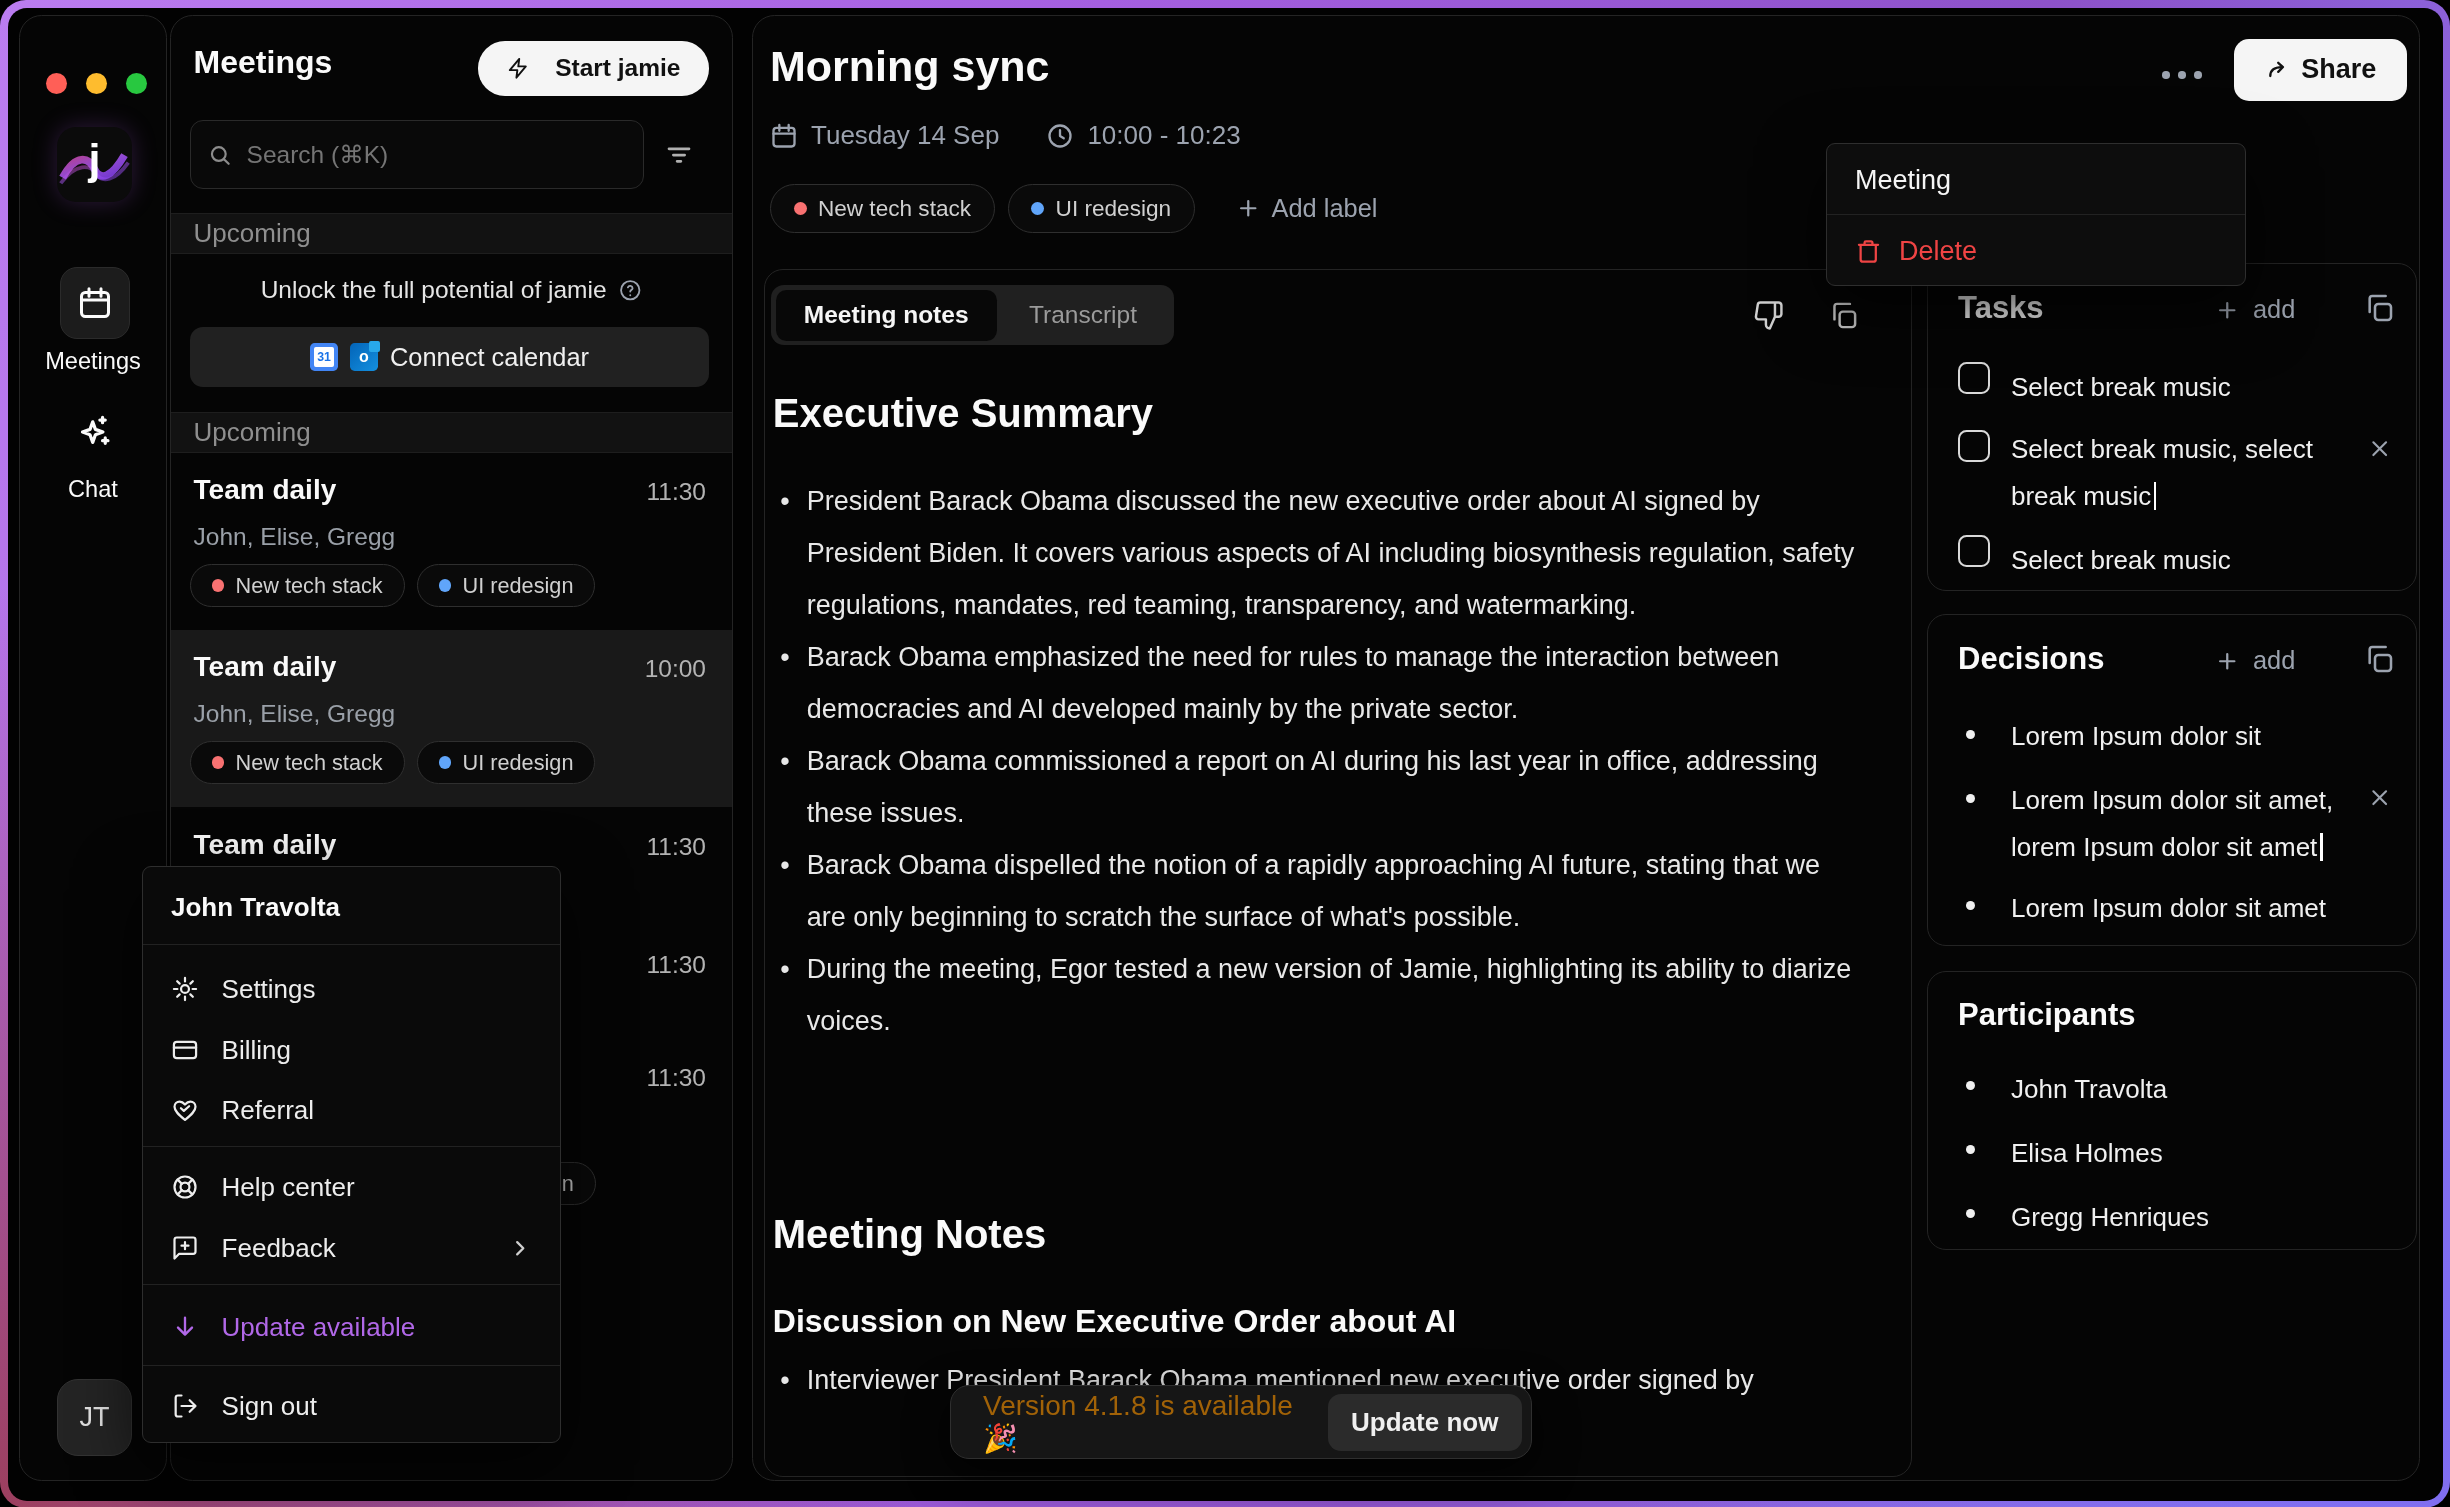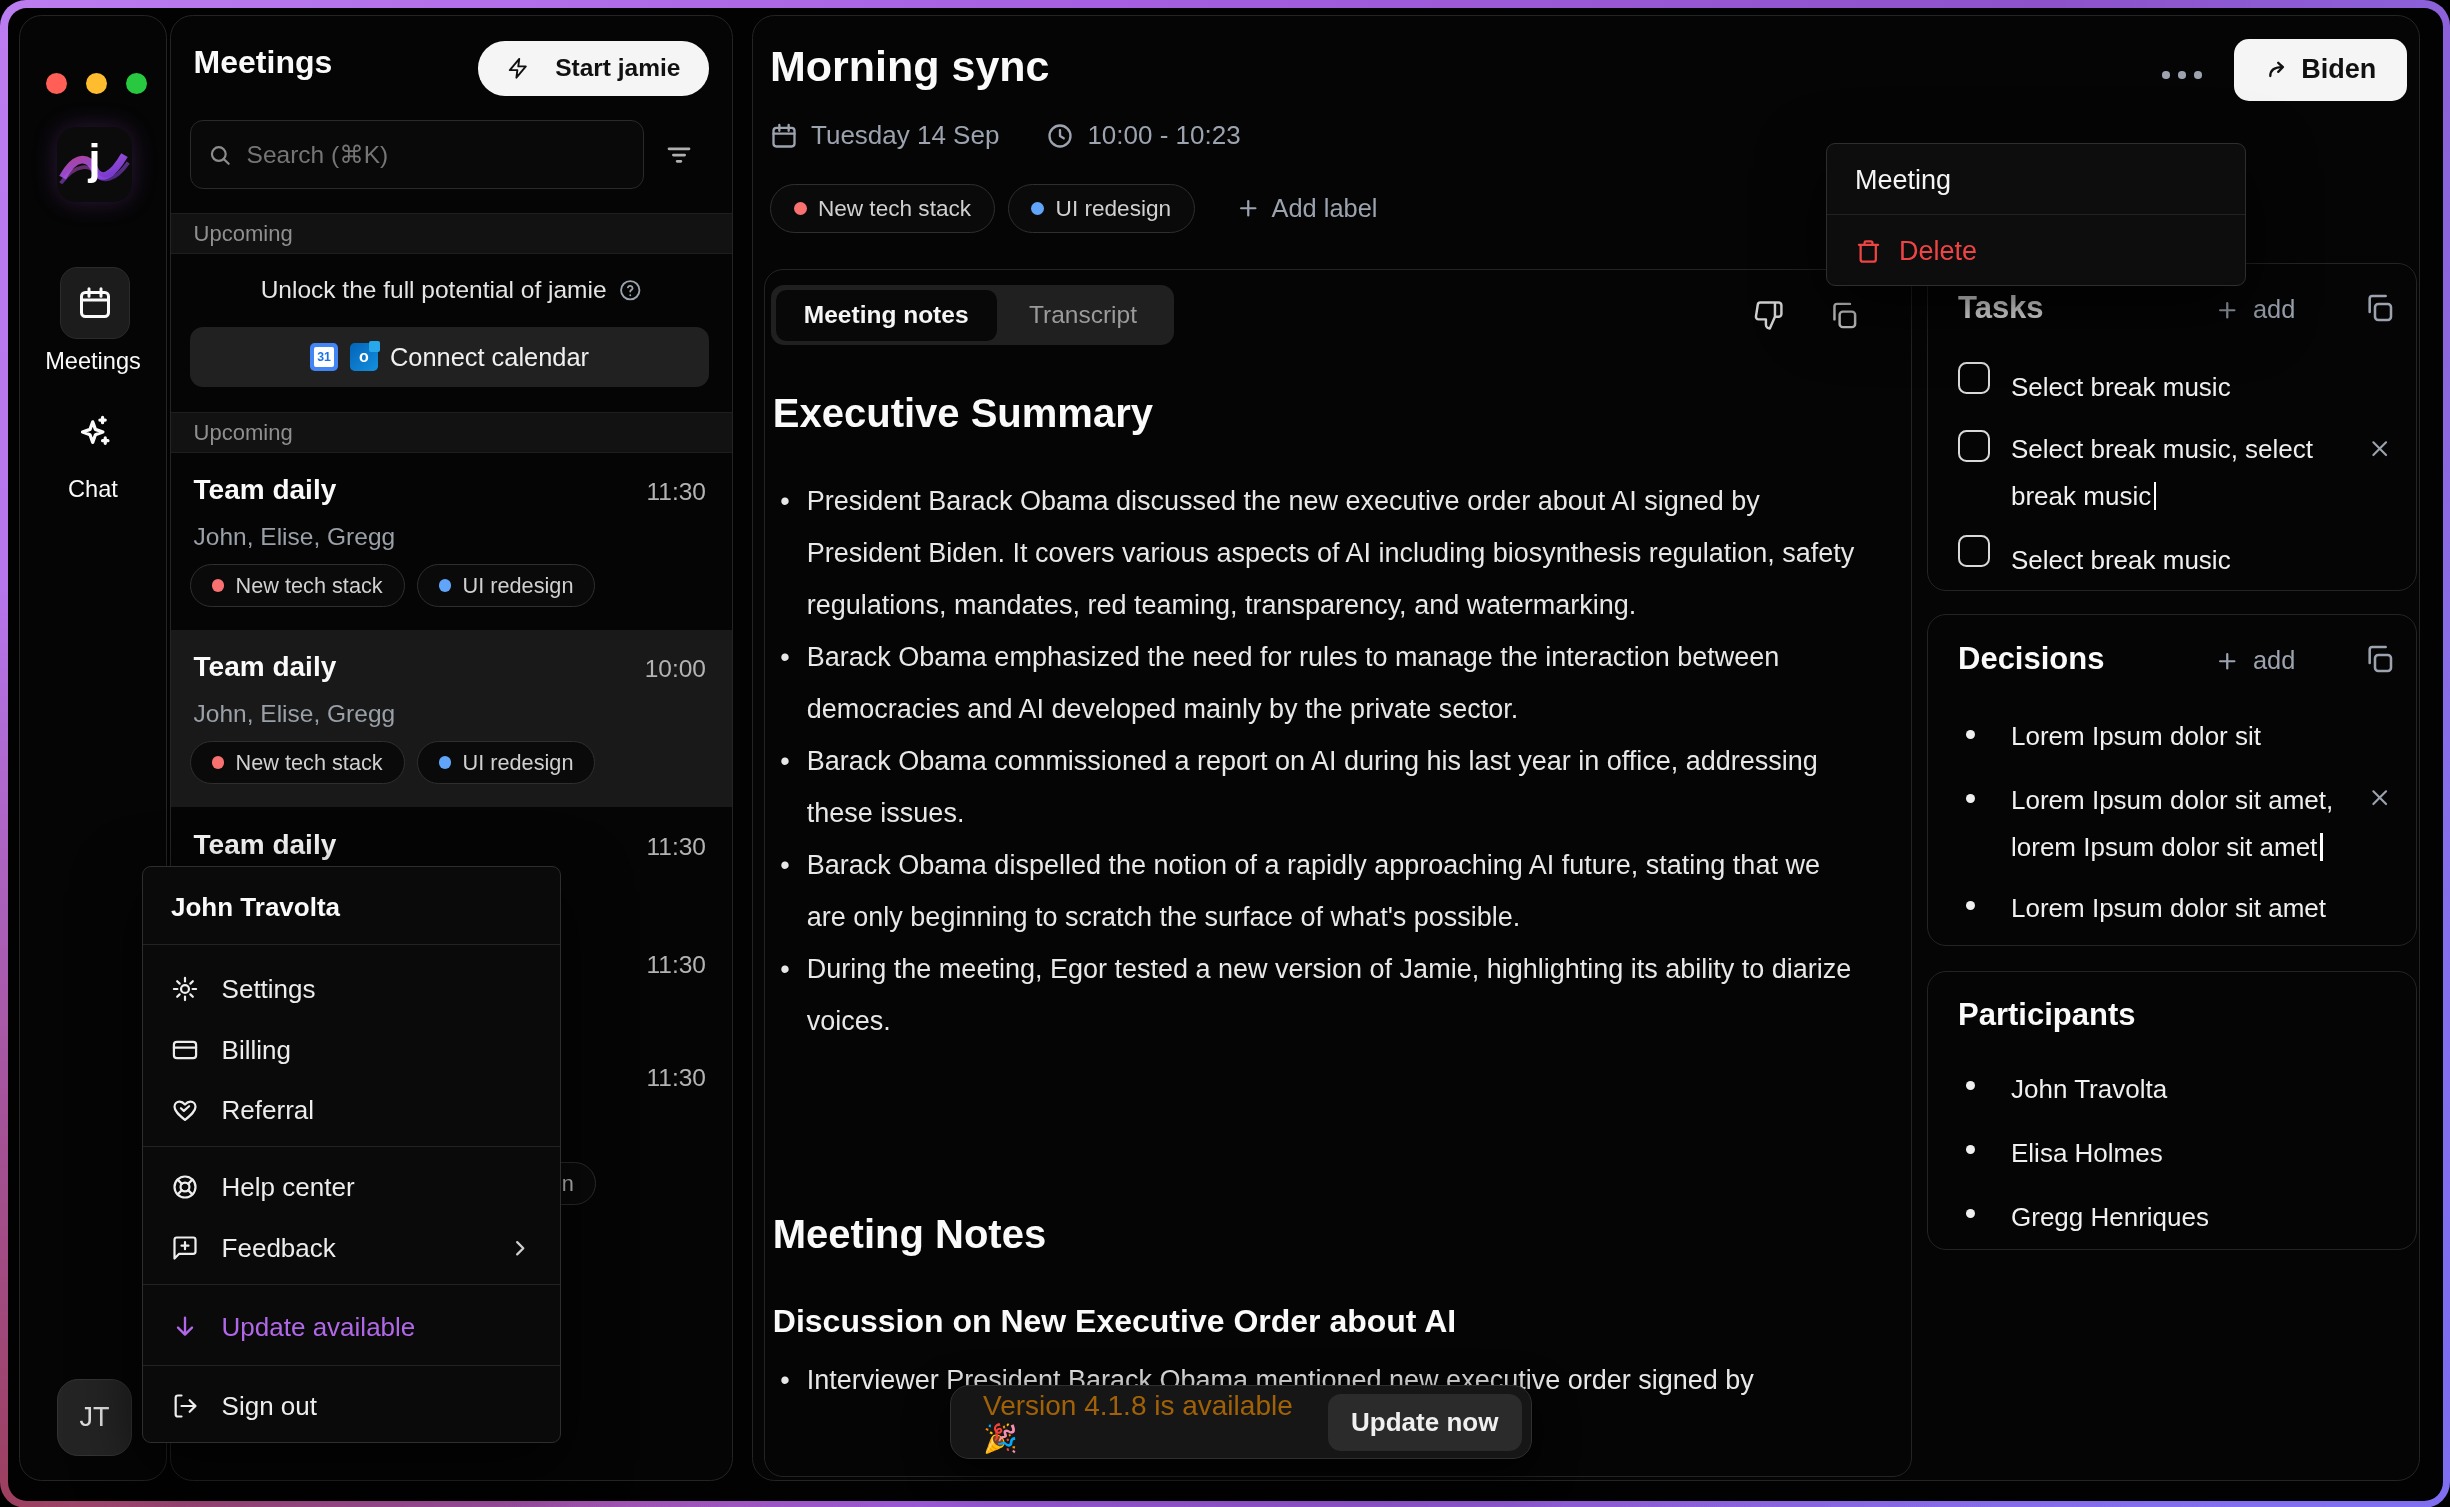--- a/index.html
+++ b/index.html
@@ -14,21 +14,21 @@
       linear-gradient(115deg,#bb7df0 0%,#a55fe0 35%,#8d52c9 65%,#8a7bf5 100%);}
   .frame-inner{position:absolute;inset:7.5px;border-radius:19px;background:#020202}
   .panel{position:absolute;background:#050505;border:1.4px solid #242424;border-radius:22.6px;overflow:hidden}
   .card{position:absolute;background:#050505;border:1.4px solid #242424;border-radius:19px}
   .hairline{position:absolute;left:0;right:0;height:1.4px;background:#222}
   
   .tl{position:absolute;width:21px;height:21px;border-radius:50%}
   
   .rail-label{position:absolute;left:0;width:100%;text-align:center;font-size:23.6px;color:#fafafa}
   
-  .sechead{position:absolute;left:0;width:100%;height:41px;background:#121212;border-top:0.9px solid #1e1e1e;border-bottom:0.9px solid #1e1e1e;display:flex;align-items:center;padding-left:22.6px;color:#8f8f8f;font-size:22px}
+  .sechead{position:absolute;left:0;width:100%;height:41px;background:#121212;border-top:0.9px solid #1e1e1e;border-bottom:0.9px solid #1e1e1e;display:flex;align-items:center;padding-left:22.6px;color:#8f8f8f;font-size:26px}
   .mrow{position:absolute;left:0;width:100%}
   .mtitle{position:absolute;left:22.6px;top:21px;font-size:28px;font-weight:700;color:#fafafa}
   .mtime{position:absolute;right:26px;top:24.5px;font-size:24.5px;color:#b3b3b3}
   .mpart{position:absolute;left:22.6px;top:70px;font-size:24.5px;color:#9aa0a8}
   .tagrow{position:absolute;left:19px;display:flex;gap:12.3px}
   .tag{display:inline-flex;align-items:center;gap:11.3px;border:1.4px solid #2f2f2f;border-radius:24.5px;height:43px;padding:0 21px;font-size:21.7px;color:#d0d0d0;background:#0a0a0a}
   .tag.big{height:49px;border-radius:26px;font-size:22.6px;padding:0 22.6px}
   .dot{border-radius:50%;flex:0 0 auto}
   .dot.sm{width:12.3px;height:12.3px}
   .dot.md{width:13px;height:13px}
@@ -215,21 +215,21 @@
     <span style="width:7.5px;height:7.5px;border-radius:50%;background:#9ca3af"></span>
     <span style="width:7.5px;height:7.5px;border-radius:50%;background:#9ca3af"></span>
     <span style="width:7.5px;height:7.5px;border-radius:50%;background:#9ca3af"></span>
   </div>
 
   <button class="abs" style="left:1481px;top:22.6px;width:173px;height:62px;border-radius:15px;background:#f5f5f5;border:none;display:flex;align-items:center;justify-content:center;gap:11.3px;font-size:27px;font-weight:700;color:#111;font-family:inherit;cursor:pointer">
     <svg width="25.4" height="25.4" viewBox="0 0 24 24" class="ic" stroke="#111" stroke-width="2.2">
         <path d="M5 18c0-6 3.5-8.5 11-8.5"></path>
         <path d="M12.5 5.5 17 9.5 12.5 14"></path>
       </svg>
-    <span>Biden</span>
+    <span>Share</span>
   </button>
 
   <div class="abs" style="left:17px;top:104px;display:flex;align-items:center;gap:13px;color:#9ca3af;font-size:26px">
     <svg width="28" height="28" viewBox="0 0 24 24" class="ic" stroke="#9ca3af" stroke-width="2">
         <rect x="3" y="5" width="18" height="16" rx="2.5"></rect>
         <path d="M8 2.5v5M16 2.5v5M3 10h18"></path>
       </svg>
     <span>Tuesday 14 Sep</span>
     <span style="width:21px"></span>
     <svg width="28" height="28" viewBox="0 0 24 24" class="ic" stroke="#9ca3af" stroke-width="2">

